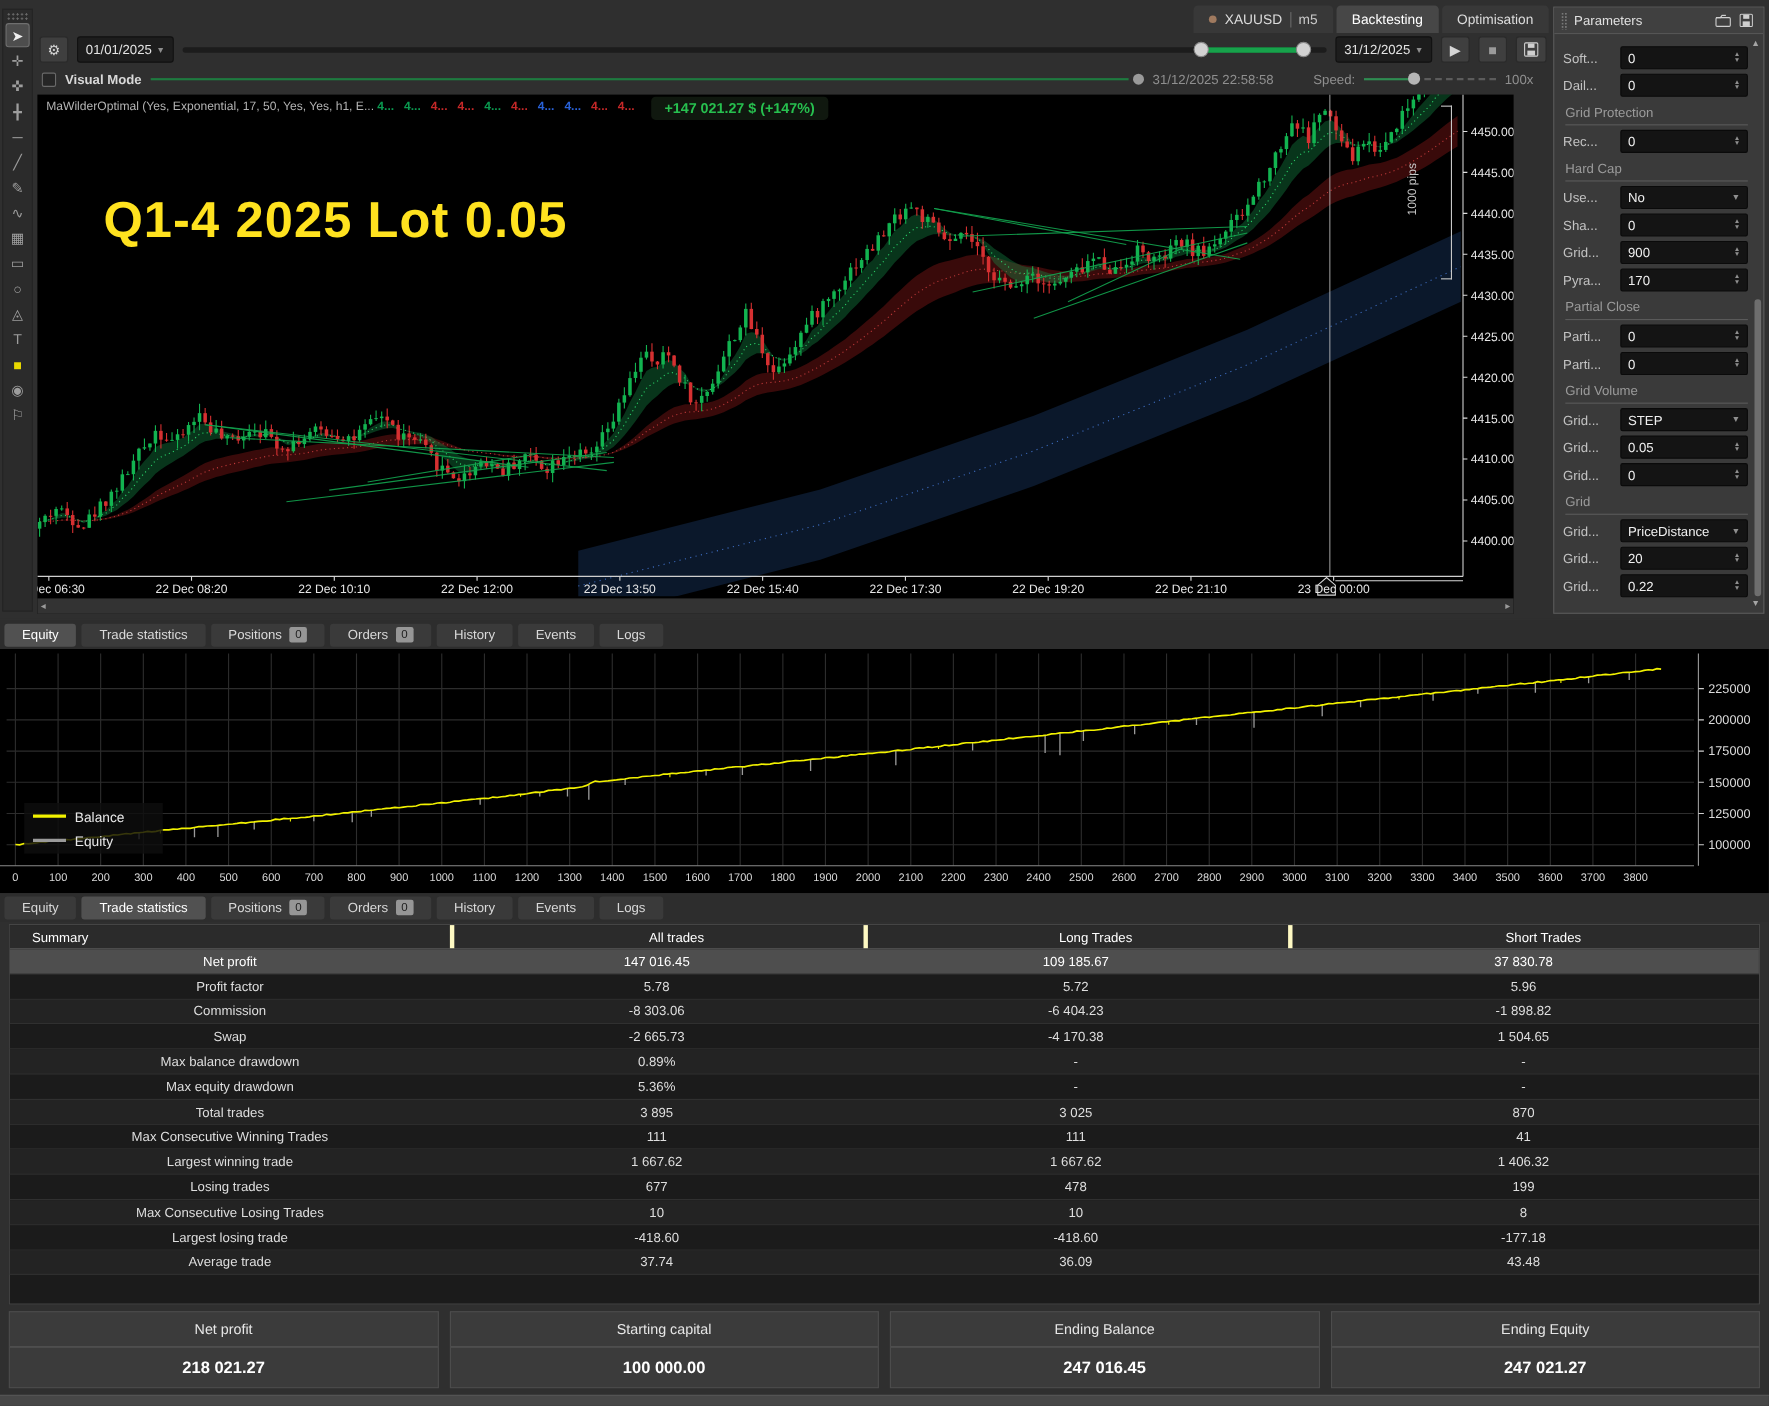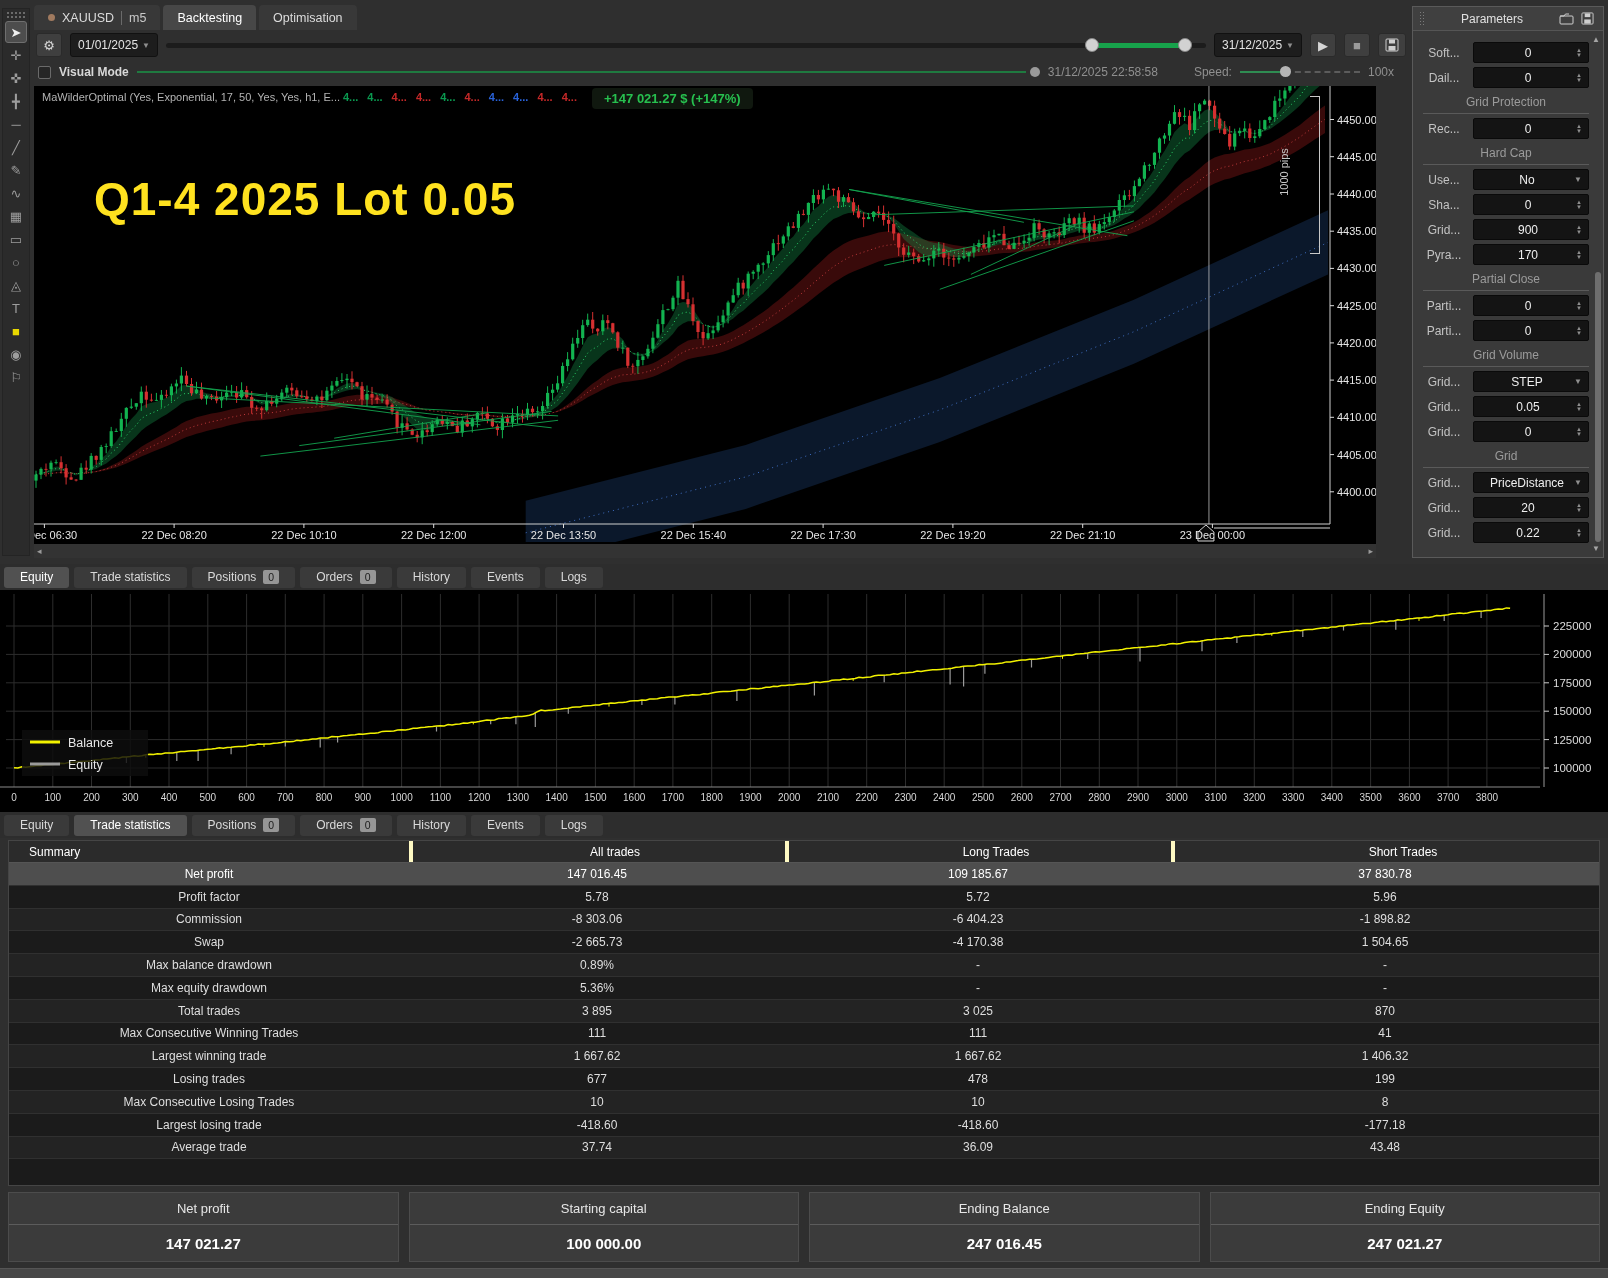--- a/index.html
+++ b/index.html
@@ -11,21 +11,21 @@
 
   
   #tool-strip{position:absolute;left:2px;top:8px;width:28px;height:548px;background:#2b2b2b;border:1px solid #242424;}
   #tool-strip .grip{height:8px;margin:2px 3px;background-image:radial-gradient(#6a6a6a 1px,transparent 1px);background-size:4px 4px;}
   .tool{width:22px;height:22px;margin:1px auto;display:flex;align-items:center;justify-content:center;
     color:#9d9d9d;font-size:13px;border-radius:3px;cursor:pointer;}
   .tool.active{background:#4d4d4d;border:1px solid #6f6f6f;color:#f0f0f0;}
 
   
   #main-col{position:absolute;left:34px;top:2px;width:1374px;height:560px;}
-  #tab-row{height:28px;display:flex;align-items:flex-end;gap:3px;}
+  #tab-row{height:28px;display:flex;align-items:flex-end;gap:3px;justify-content:flex-end;}
   .wtab{height:25px;display:flex;align-items:center;gap:7px;padding:0 14px;background:#383838;
     border-radius:4px 4px 0 0;color:#dcdcdc;font-size:12.5px;cursor:pointer;}
   .wtab.active{background:#474747;color:#fff;}
   .wtab .dot{width:7px;height:7px;border-radius:50%;background:#a07a5f;}
   .wtab .tf{border-left:1px solid #6a6a6a;padding-left:7px;color:#c9c9c9;}
 
   
   #toolbar-row{height:30px;display:flex;align-items:center;gap:8px;padding:2px 2px;}
   .tb-btn{height:24px;min-width:26px;background:#3f3f3f;border:1px solid #2a2a2a;border-radius:3px;
     color:#d5d5d5;display:flex;align-items:center;justify-content:center;font-size:13px;cursor:pointer;padding:0 6px;}
@@ -59,21 +59,21 @@
   .ind-badge{font-weight:bold;font-size:11px;}
   #profit-badge{position:absolute;left:558px;top:2px;background:#10180f;border-radius:4px;padding:3px 12px;
     color:#27c04f;font-weight:bold;font-size:13px;}
   #chart-annotation{position:absolute;left:60px;top:86px;color:#ffe21f;font-size:46px;font-weight:bold;letter-spacing:1px;}
   #pips-bracket{position:absolute;right:56px;top:10px;width:10px;height:158px;
     border-top:1px solid #c8c8c8;border-bottom:1px solid #c8c8c8;border-right:1px solid #c8c8c8;}
   #pips-label{position:absolute;right:68px;top:80px;transform:rotate(-90deg);transform-origin:center;
     color:#c8c8c8;font-size:11px;white-space:nowrap;}
 
   
-  #params-panel{position:absolute;left:1412px;top:6px;width:192px;height:552px;background:#3a3a3a;border:1px solid #5a5a5a;text-align:center;}
+  #params-panel{position:absolute;left:1412px;top:6px;width:192px;height:552px;background:#3a3a3a;border:1px solid #5a5a5a;}
   #params-header{height:24px;display:flex;align-items:center;background:#404040;border-bottom:1px solid #555;padding:0 6px;gap:6px;}
   #params-grip{width:6px;height:16px;background-image:radial-gradient(#7a7a7a 1px,transparent 1px);background-size:3px 3px;}
   #params-title{flex:1;color:#e0e0e0;font-size:12px;}
   .ph-icon{width:16px;height:14px;display:flex;align-items:center;cursor:pointer;}
   #params-body{position:absolute;left:0;top:25px;right:0;bottom:0;padding:6px 14px 4px 8px;overflow:hidden;}
   .psection{color:#9b9b9b;font-size:12px;margin:7px 0 2px 2px;border-bottom:1px solid #5a5a5a;padding-bottom:4px;}
   .prow{display:flex;align-items:center;margin:4px 0;gap:6px;}
   .prow .plabel{width:46px;color:#c3c3c3;font-size:12px;white-space:nowrap;overflow:hidden;}
   .pinput{flex:1;height:21px;background:#141414;border:1px solid #0a0a0a;border-radius:2px;color:#efefef;
     font-size:12px;display:flex;align-items:center;padding:0 6px;cursor:text;}
@@ -1018,21 +1018,21 @@
         <div class="tc">37.74</div>
         <div class="tc">36.09</div>
         <div class="tc">43.48</div>
       </div>
     </div>
 </div>
 
 <div id="cards">
     <div class="card">
       <div class="clabel">Net profit</div>
-      <div class="cvalue">147 021.27</div>
+      <div class="cvalue">218 021.27</div>
     </div>
     <div class="card">
       <div class="clabel">Starting capital</div>
       <div class="cvalue">100 000.00</div>
     </div>
     <div class="card">
       <div class="clabel">Ending Balance</div>
       <div class="cvalue">247 016.45</div>
     </div>
     <div class="card">

